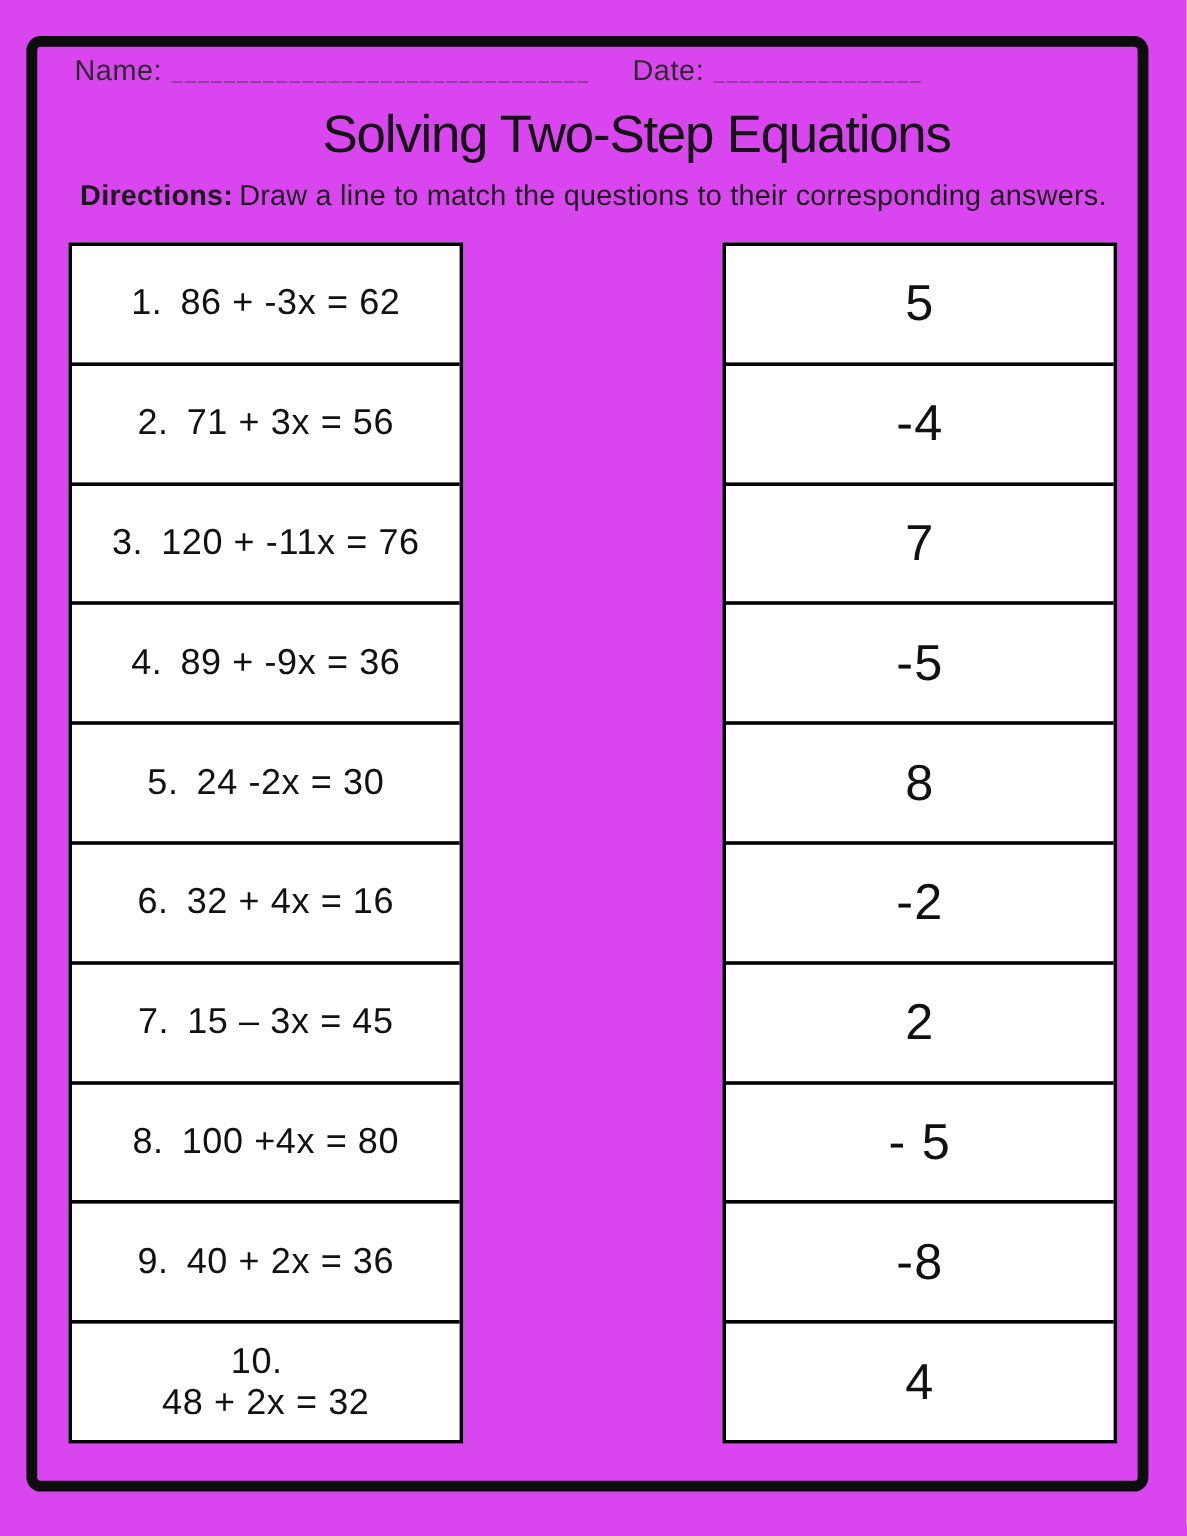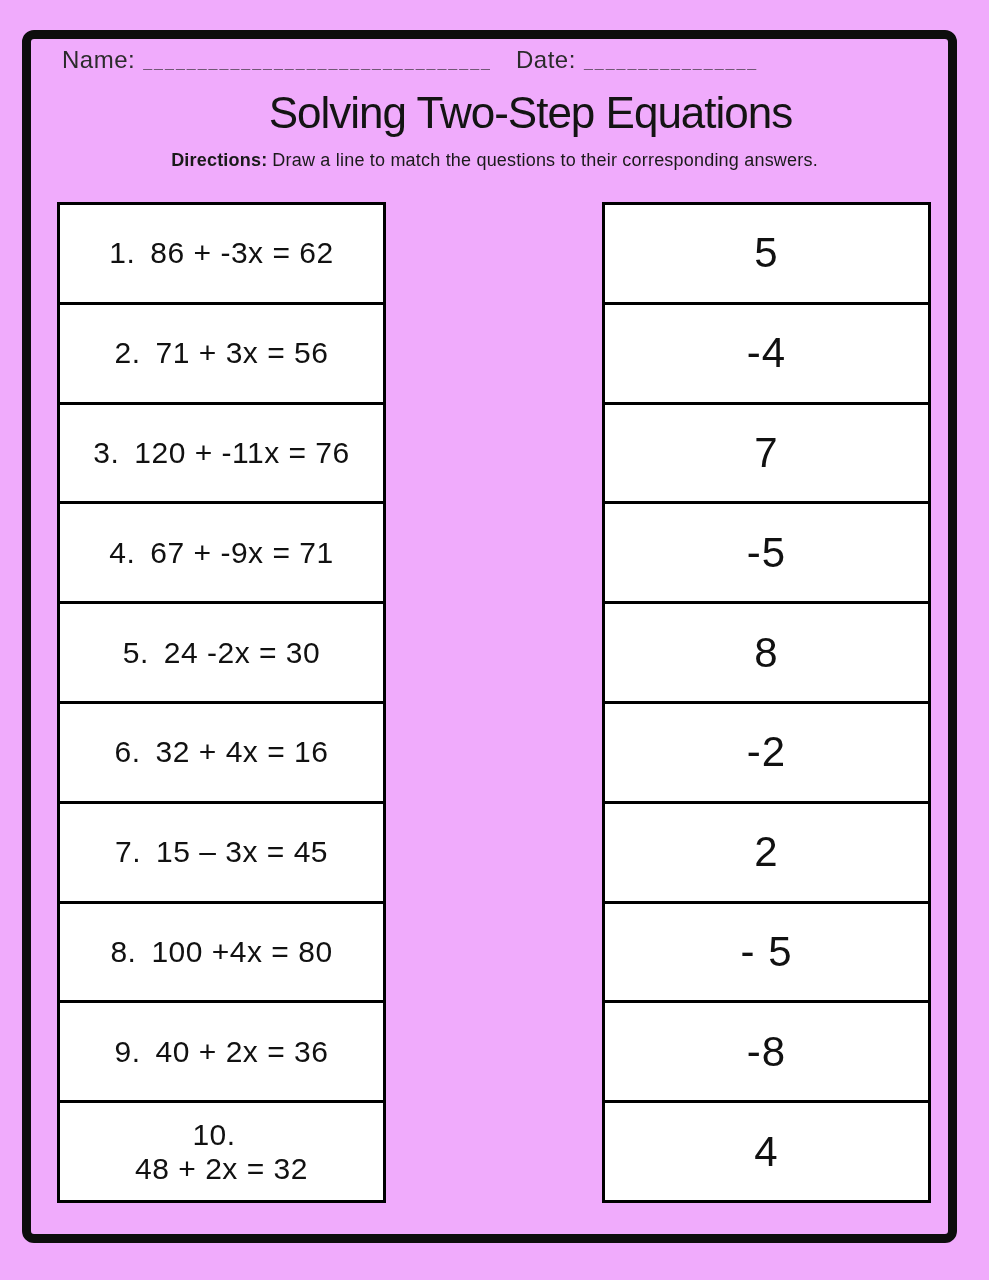--- a/index.html
+++ b/index.html
@@ -1,20 +1,20 @@
 <!DOCTYPE html>
 <html><head>
 <meta charset="utf-8">
 <style>
   html, body { margin: 0; padding: 0; background: #ffffff; }
   .page {
     position: relative;
     width: 989px;
     height: 1280px;
-    background: #f0abfc;
+    background: #d946ef;
     font-family: "Liberation Sans", sans-serif;
     color: #111111;
     overflow: hidden;
   }
   .frame {
     position: absolute;
     left: 22px; top: 30px;
     width: 935px; height: 1213px;
     border: 9px solid #0d0d0d;
     border-radius: 12px;
@@ -35,40 +35,40 @@
     letter-spacing: 0.5px;
   }
   .field-line {
     font-size: 16px;
     font-weight: 700;
     letter-spacing: 2px;
     color: #2b2b2b;
     margin-left: 8px;
     white-space: nowrap;
   }
-  .field.date { position: absolute; left: 454px; }
+  .field.date { position: absolute; left: 465px; }
   .title {
     position: absolute;
     top: 88px; left: 0;
     width: 100%;
     margin: 0;
     text-align: center;
     font-size: 44px;
     font-weight: 400;
     letter-spacing: -1px;
     color: #141414;
     padding-left: 36px;
   }
   .directions {
     position: absolute;
     top: 150px; left: 0;
     width: 100%;
     margin: 0;
     text-align: center;
-    font-size: 18px;
+    font-size: 24px;
     color: #1a1a1a;
     letter-spacing: 0.2px;
   }
   .directions-label { font-weight: 700; margin-right: 5px; }
   .match-table {
     position: absolute;
     top: 202px;
     width: 329px; height: 1001px;
     border: 3px solid #000000;
     box-sizing: border-box;
@@ -122,21 +122,21 @@
     <div class="cell q-cell">
       <span class="q-label">2.</span>
       <span class="q-eq">71 + 3x = 56</span>
     </div>
     <div class="cell q-cell">
       <span class="q-label">3.</span>
       <span class="q-eq">120 + -11x = 76</span>
     </div>
     <div class="cell q-cell">
       <span class="q-label">4.</span>
-      <span class="q-eq">67 + -9x = 71</span>
+      <span class="q-eq">89 + -9x = 36</span>
     </div>
     <div class="cell q-cell">
       <span class="q-label">5.</span>
       <span class="q-eq">24 -2x = 30</span>
     </div>
     <div class="cell q-cell">
       <span class="q-label">6.</span>
       <span class="q-eq">32 + 4x = 16</span>
     </div>
     <div class="cell q-cell">

